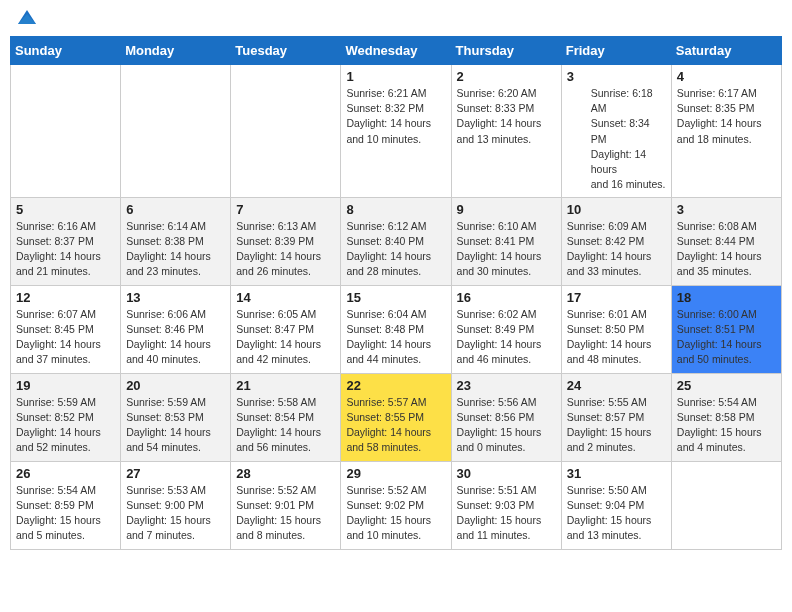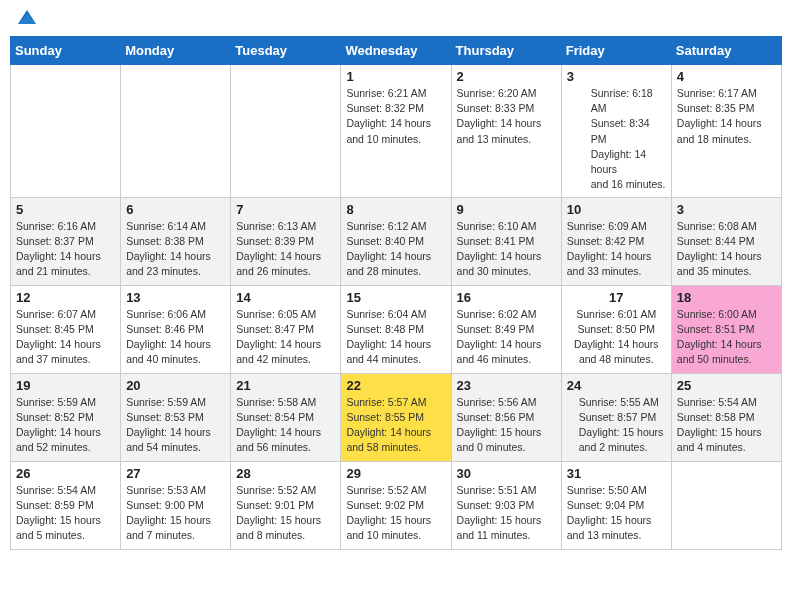--- a/index.html
+++ b/index.html
@@ -248,28 +248,28 @@
 Daylight: 14 hours
 and 44 minutes.</div>
         </td>
         <td style="background-color: rgb(255, 255, 255);">
           <div class="day-number">16</div>
           <div class="day-info" style="white-space: pre-line;">Sunrise: 6:02 AM
 Sunset: 8:49 PM
 Daylight: 14 hours
 and 46 minutes.</div>
         </td>
-        <td style="background-color: rgb(255, 255, 255); text-align: center;">
+        <td style="background-color: rgb(255, 255, 255);">
           <div class="day-number">17</div>
           <div class="day-info" style="white-space: pre-line;">Sunrise: 6:01 AM
 Sunset: 8:50 PM
 Daylight: 14 hours
 and 48 minutes.</div>
         </td>
-        <td style="background-color: #f9a8d4;">
+        <td style="background-color: #3b82f6;">
           <div class="day-number">18</div>
           <div class="day-info" style="white-space: pre-line;">Sunrise: 6:00 AM
 Sunset: 8:51 PM
 Daylight: 14 hours
 and 50 minutes.</div>
         </td>
       </tr>
       <tr>
         <td style="background-color: rgb(242, 242, 242);">
           <div class="day-number">19</div>
@@ -301,21 +301,21 @@
         </td>
         <td style="background-color: rgb(242, 242, 242);">
           <div class="day-number">23</div>
           <div class="day-info" style="white-space: pre-line;">Sunrise: 5:56 AM
 Sunset: 8:56 PM
 Daylight: 15 hours
 and 0 minutes.</div>
         </td>
         <td style="background-color: rgb(242, 242, 242);">
           <div class="day-number">24</div>
-          <div class="day-info" style="white-space: pre-line; margin-left: 12px;">Sunrise: 5:55 AM
+          <div class="day-info" style="white-space: pre-line;">Sunrise: 5:55 AM
 Sunset: 8:57 PM
 Daylight: 15 hours
 and 2 minutes.</div>
         </td>
         <td style="background-color: rgb(242, 242, 242);">
           <div class="day-number">25</div>
           <div class="day-info" style="white-space: pre-line;">Sunrise: 5:54 AM
 Sunset: 8:58 PM
 Daylight: 15 hours
 and 4 minutes.</div>

